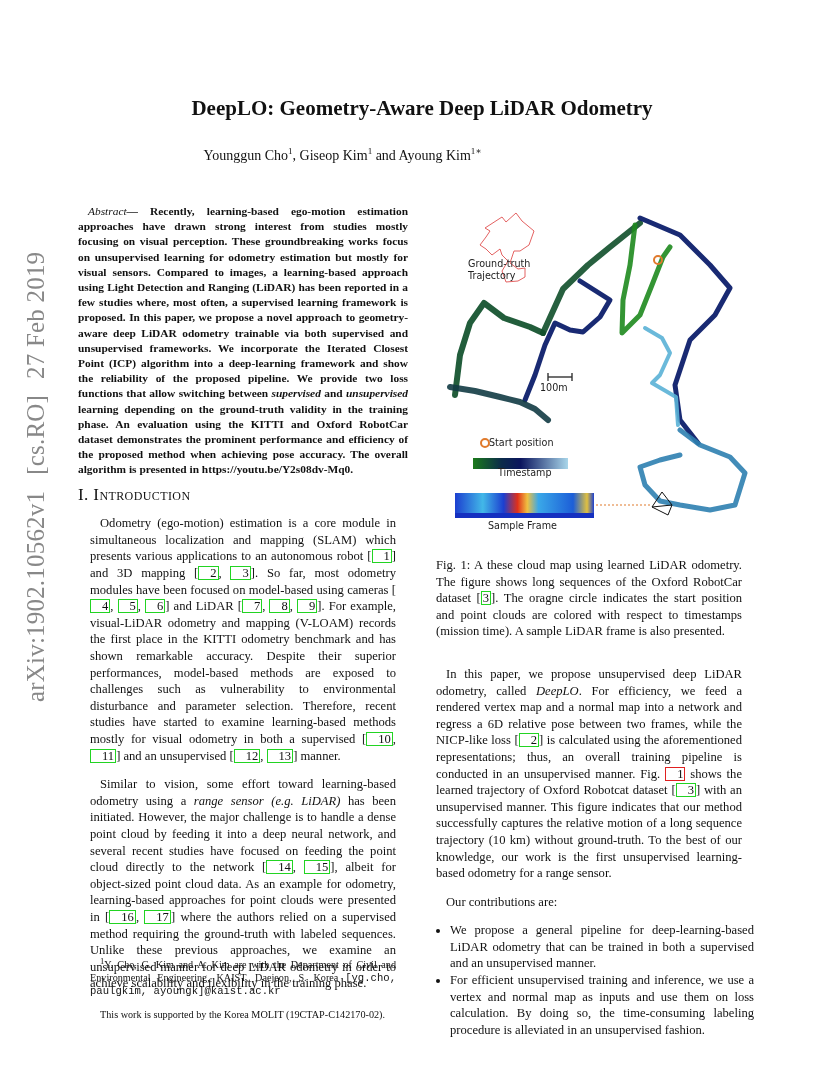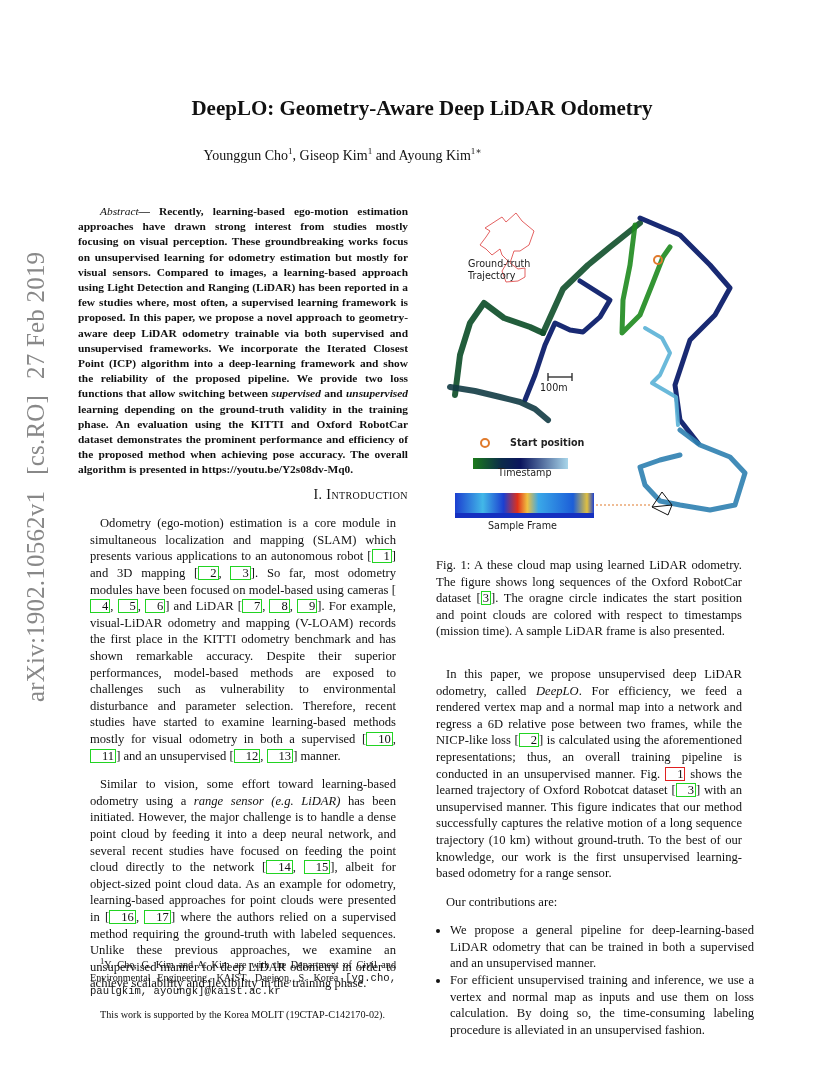--- a/index.html
+++ b/index.html
@@ -10,22 +10,22 @@
   .arxiv span { margin-right: 16px; }
   .title { position: absolute; left: 8px; width: 828px; top: 96px; text-align: center;
            font-size: 21px; font-weight: bold; }
   .authors { position: absolute; left: 0; width: 685px; top: 146px; text-align: center; font-size: 14px; }
   .authors sup { font-size: 9px; }
   .col { position: absolute; width: 330px; font-size: 12.6px; line-height: 16.6px; text-align: justify; }
   .col-left { left: 78px; top: 204px; }
   .col-right { left: 424px; top: 545px; width: 330px; }
   .abstract { font-weight: bold; font-size: 11.4px; line-height: 15.2px; text-align: justify; text-indent: 10px; }
   .abstract i { font-weight: bold; }
-  .abstract .lead { font-style: italic; font-weight: normal; margin-left: 12px; }
-  .section-h { text-align: right; font-size: 14px; margin: 9px 0 4px 0; font-variant: small-caps; letter-spacing: 0.4px; }
+  .abstract .lead { font-style: italic; font-weight: normal; }
+  .section-h { text-align: left; font-size: 17px; margin: 9px 0 4px 0; font-variant: small-caps; letter-spacing: 0.4px; }
   p { margin: 12px; text-indent: 10px; }
   .cite { border: 1px solid #22d422; padding: 0 1px; line-height: 12px; display: inline-block; }
   .cite-red { border: 1px solid #e02020; padding: 0 1px; line-height: 12px; display: inline-block; }
   .footnote { position: absolute; left: 78px; top: 943px; width: 330px; font-size: 10.2px; line-height: 12.6px; text-align: justify; }
   .footnote p { text-indent: 10px; }
   .mono { font-family: "Liberation Mono", "DejaVu Sans Mono", monospace; font-size: 10.6px; }
   .figure { position: absolute; left: 430px; top: 205px; width: 325px; height: 330px; }
   .fig-label { position: absolute; font-family: "DejaVu Sans", "Liberation Sans", sans-serif; font-size: 9.6px; color: #222; }
   .caption { margin-bottom: 26px; }
   .caption p { text-indent: 0; }
@@ -111,21 +111,21 @@
     <rect x="25" y="308" width="139" height="5" fill="#1530c0"></rect>
 
     <line x1="166" y1="300" x2="222" y2="300" stroke="#e07a2c" stroke-width="1.2" stroke-dasharray="2,2"></line>
 
     <polygon points="222,302 232,287 242,300 238,310" fill="none" stroke="#111" stroke-width="1"></polygon>
     <line x1="222" y1="302" x2="242" y2="300" stroke="#111" stroke-width="1"></line>
   </svg>
   <div class="fig-label" style="left:38px;top:53px;">Ground-truth</div>
   <div class="fig-label" style="left:38px;top:65px;">Trajectory</div>
   <div class="fig-label" style="left:110px;top:177px;">100m</div>
-  <div class="fig-label" style="left:80px;top:232px;font-weight:bold;">Start position</div>
+  <div class="fig-label" style="left:59px;top:232px;">Start position</div>
   <div class="fig-label" style="left:68px;top:262px;">Timestamp</div>
   <div class="fig-label" style="left:58px;top:315px;">Sample Frame</div>
 </div>
 
 <div class="col col-right">
   <div class="caption">
     <p><span>Fig. 1: A these cloud map using learned LiDAR odometry. The figure shows long sequences of the Oxford RobotCar dataset [</span><span class="cite">3</span><span>]. The oragne circle indicates the start position and point clouds are colored with respect to timestamps (mission time). A sample LiDAR frame is also presented.</span></p>
   </div>
 
   <p><span>In this paper, we propose unsupervised deep LiDAR odometry, called </span><i>DeepLO</i><span>. For efficiency, we feed a rendered vertex map and a normal map into a network and regress a 6D relative pose between two frames, while the NICP-like loss [</span><span class="cite">2</span><span>] is calculated using the aforementioned representations; thus, an overall training pipeline is conducted in an unsupervised manner. Fig. </span><span class="cite-red">1</span><span> shows the learned trajectory of Oxford Robotcat dataset [</span><span class="cite">3</span><span>] with an unsupervised manner. This figure indicates that our method successfully captures the relative motion of a long sequence trajectory (10 km) without ground-truth. To the best of our knowledge, our work is the first unsupervised learning-based odometry for a range sensor.</span></p>

